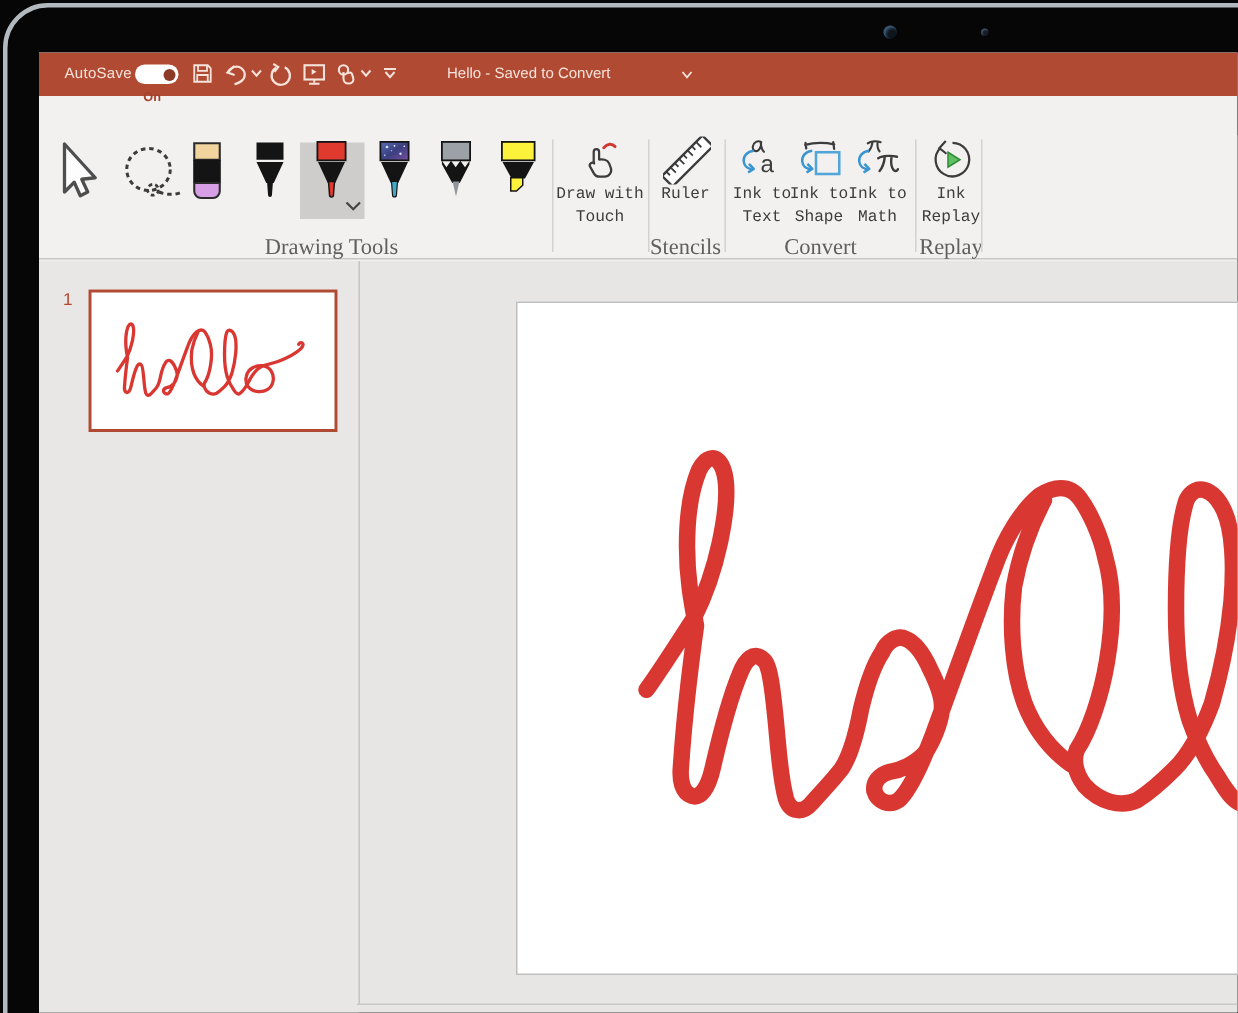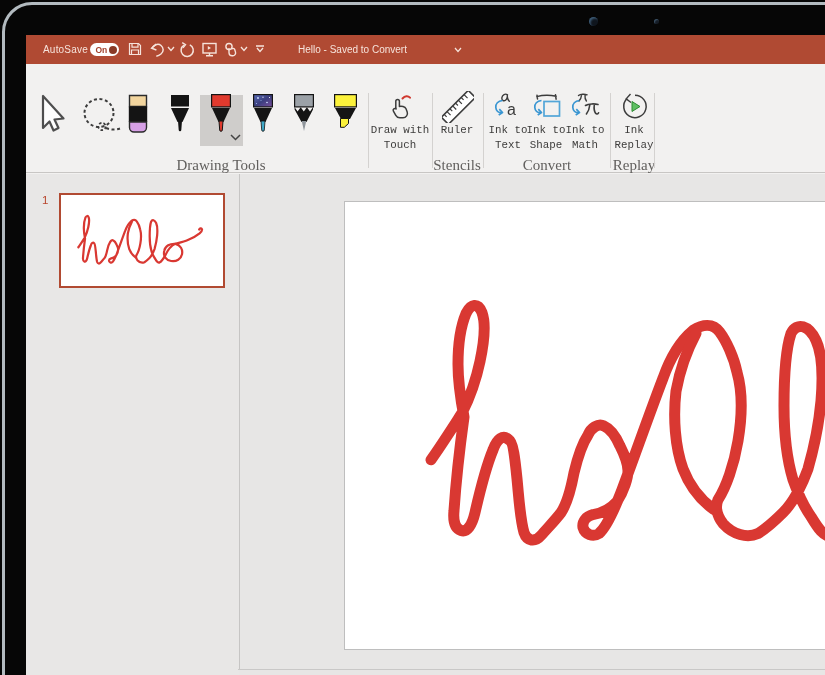--- a/index.html
+++ b/index.html
@@ -12,21 +12,21 @@
   .cam { position:absolute; border-radius:50%; }
   
   #app { position:absolute; left:26px; top:35px; width:799px; height:640px;
     background:#f2f1f0; overflow:hidden;padding-left:32px; }
   
   #titlebar { position:absolute; left:0; top:0; width:799px; height:29px; background:#b04a33; }
   #titlebar .txt { color:#f6e3db; font-size:10px; }
   #autosave { position:absolute; left:17px; top:9px; letter-spacing:0.2px; }
   #pill { position:absolute; left:64px; top:8px; width:29px; height:13px; background:#fff;
     border-radius:7px; }
-  #pill span { position:absolute; left:5.5px; top:2px; font-size:8.5px; font-weight:bold; color:#a3412c; }
+  #pill span { position:absolute; left:5.5px; top:16px; font-size:8.5px; font-weight:bold; color:#a3412c; }
   #pill i { position:absolute; right:2.5px; top:2.5px; width:8px; height:8px; background:#8a3a27; border-radius:50%; }
   #title { position:absolute; left:272px; top:9px; white-space:nowrap; font-size:10px; color:#f6e3db; letter-spacing:0px; }
   #search { position:absolute; left:474px; top:5px; width:292px; height:20.5px;
     background:#f8d7c9; border-radius:2px; }
   #search .mg { position:absolute; left:14px; top:4px; }
   #search .st { position:absolute; left:38px; top:4.5px; font-size:11px; color:#4c342a; }
   .tico { position:absolute; top:7px; }
   
   #tabs { position:absolute; left:0; top:29px; width:799px; height:26px; background:#f2f1f0; }
   #tabs span { position:absolute; top:7px; font-size:11px; color:#3d3c3b; white-space:nowrap; }

